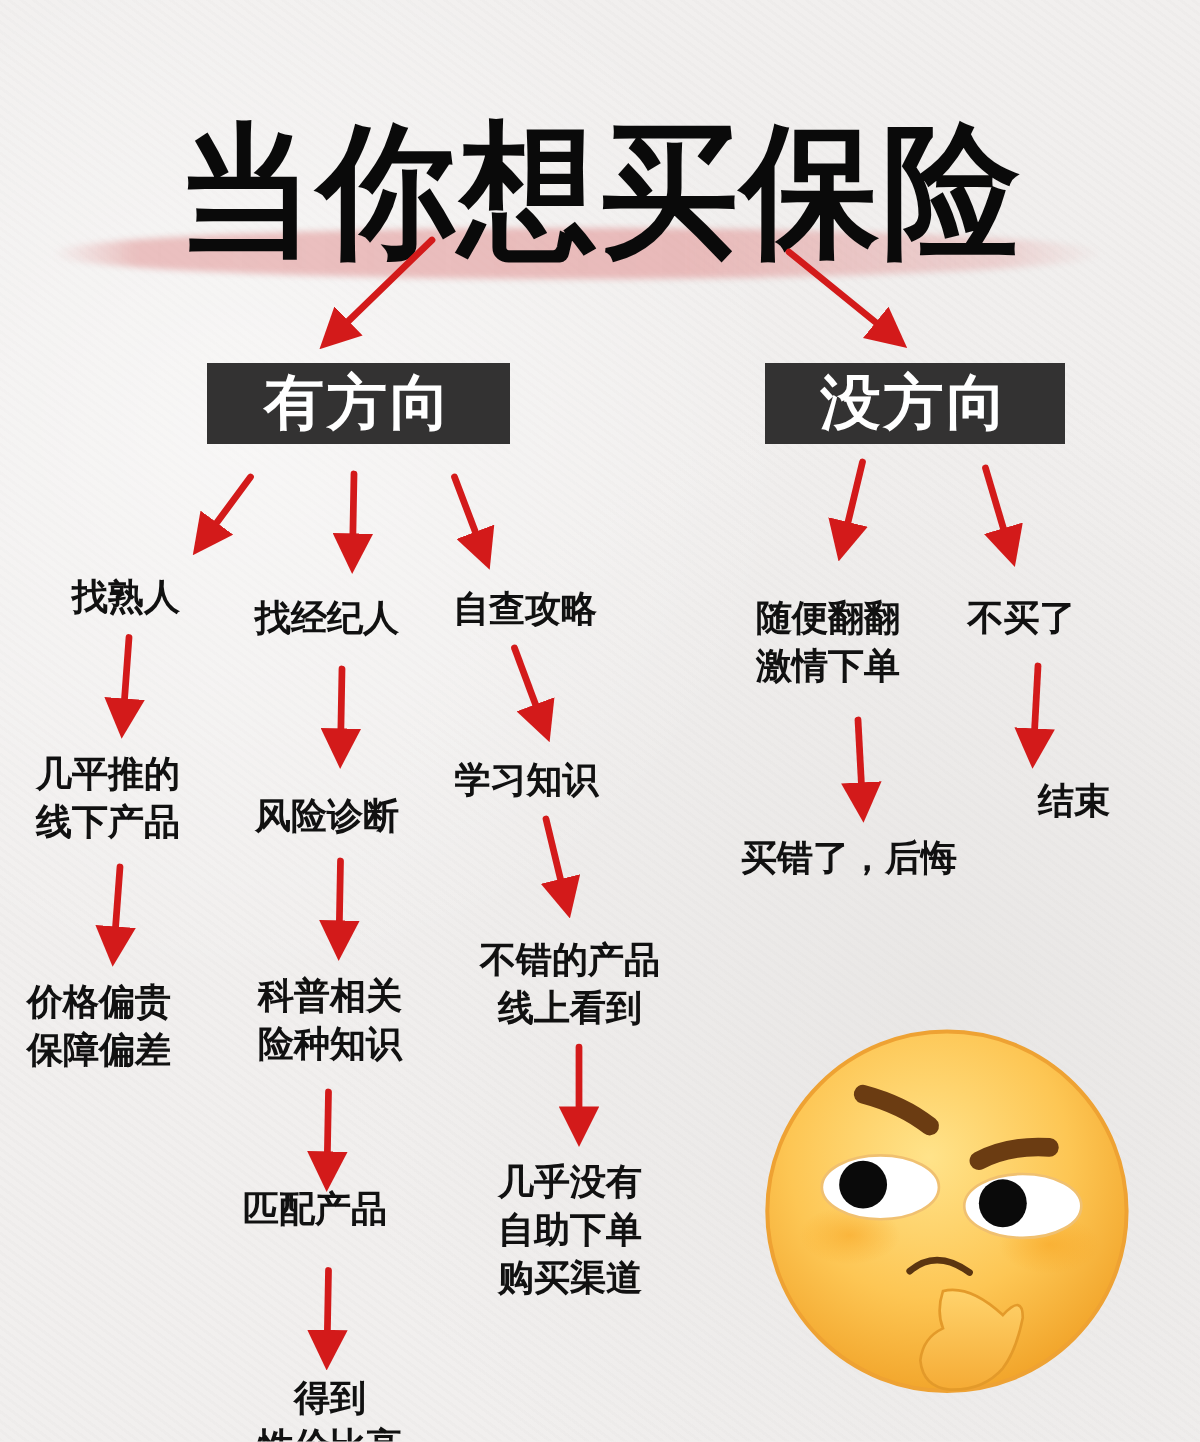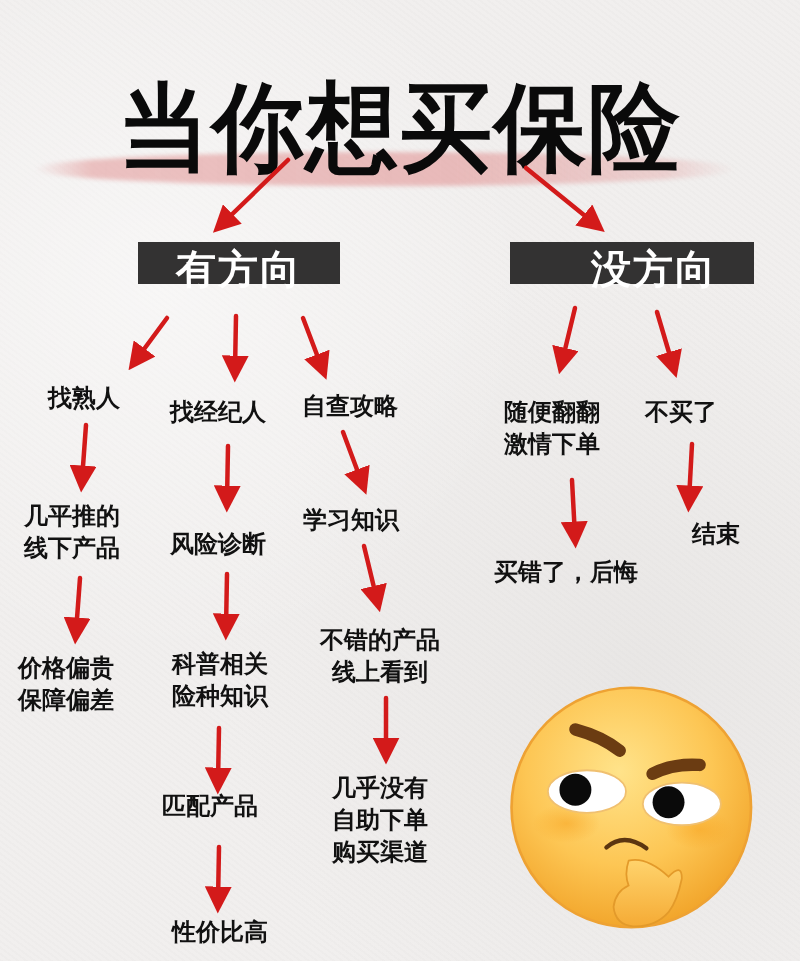--- a/index.html
+++ b/index.html
@@ -20,21 +20,21 @@
       border-radius: 50%;
       filter: blur(2px);
     }
     .title {
       position: absolute; left: 0; top: 42px; width: 800px; text-align: center;
       font-family: "DejaVu Sans", sans-serif; font-weight: bold;
       font-size: 92px; letter-spacing: 2px; line-height: 1; color: #0a0a0a;
       transform: scaleY(1.05);
     }
     .box {
-      position: absolute; height: 42px; background: #333232; color: #fff;
+      position: absolute; height: 54px; background: #333232; color: #fff;
       font-size: 40px; font-weight: bold; text-align: center; line-height: 54px;
       letter-spacing: 2px;
     }
     .node {
       position: absolute; font-size: 24px; font-weight: bold; line-height: 32px;
       text-align: center; white-space: nowrap; color: #111;
     }
     svg.arrows { position: absolute; left: 0; top: 0; width: 800px; height: 961px; pointer-events: none; }
     .emoji { position: absolute; left: 500px; top: 665px; width: 275px; height: 285px; }
   </style>
@@ -74,40 +74,41 @@
     <line x1="386" y1="698" x2="386" y2="752"></line>
 
     <line x1="575" y1="308" x2="562" y2="362"></line>
     <line x1="657" y1="312" x2="673" y2="366"></line>
     <line x1="572" y1="480" x2="575" y2="536"></line>
     <line x1="692" y1="444" x2="689" y2="500"></line>
   </g>
 </svg>
 
 <div class="box" style="left:138px; top:242px; width:202px;">有方向</div>
-<div class="box" style="left:510px; top:242px; width:200px;padding-left:44px;">没方向</div>
+<div class="box" style="left:510px; top:242px; width:200px;">没方向</div>
 
 <div class="node" style="left:48px; top:382px;">找熟人</div>
 <div class="node" style="left:24px; top:500px;">
   <div>几平推的</div>
   <div>线下产品</div>
 </div>
 <div class="node" style="left:18px; top:652px;">
   <div>价格偏贵</div>
   <div>保障偏差</div>
 </div>
 
 <div class="node" style="left:170px; top:396px;">找经纪人</div>
 <div class="node" style="left:170px; top:528px;">风险诊断</div>
 <div class="node" style="left:172px; top:648px;">
   <div>科普相关</div>
   <div>险种知识</div>
 </div>
 <div class="node" style="left:162px; top:790px;">匹配产品</div>
 <div class="node" style="left:164px; top:916px; width:112px;">
+  <div>得到</div>
   <div>性价比高</div>
 </div>
 
 <div class="node" style="left:302px; top:390px;">自查攻略</div>
 <div class="node" style="left:303px; top:504px;">学习知识</div>
 <div class="node" style="left:320px; top:624px;">
   <div>不错的产品</div>
   <div>线上看到</div>
 </div>
 <div class="node" style="left:332px; top:772px;">

